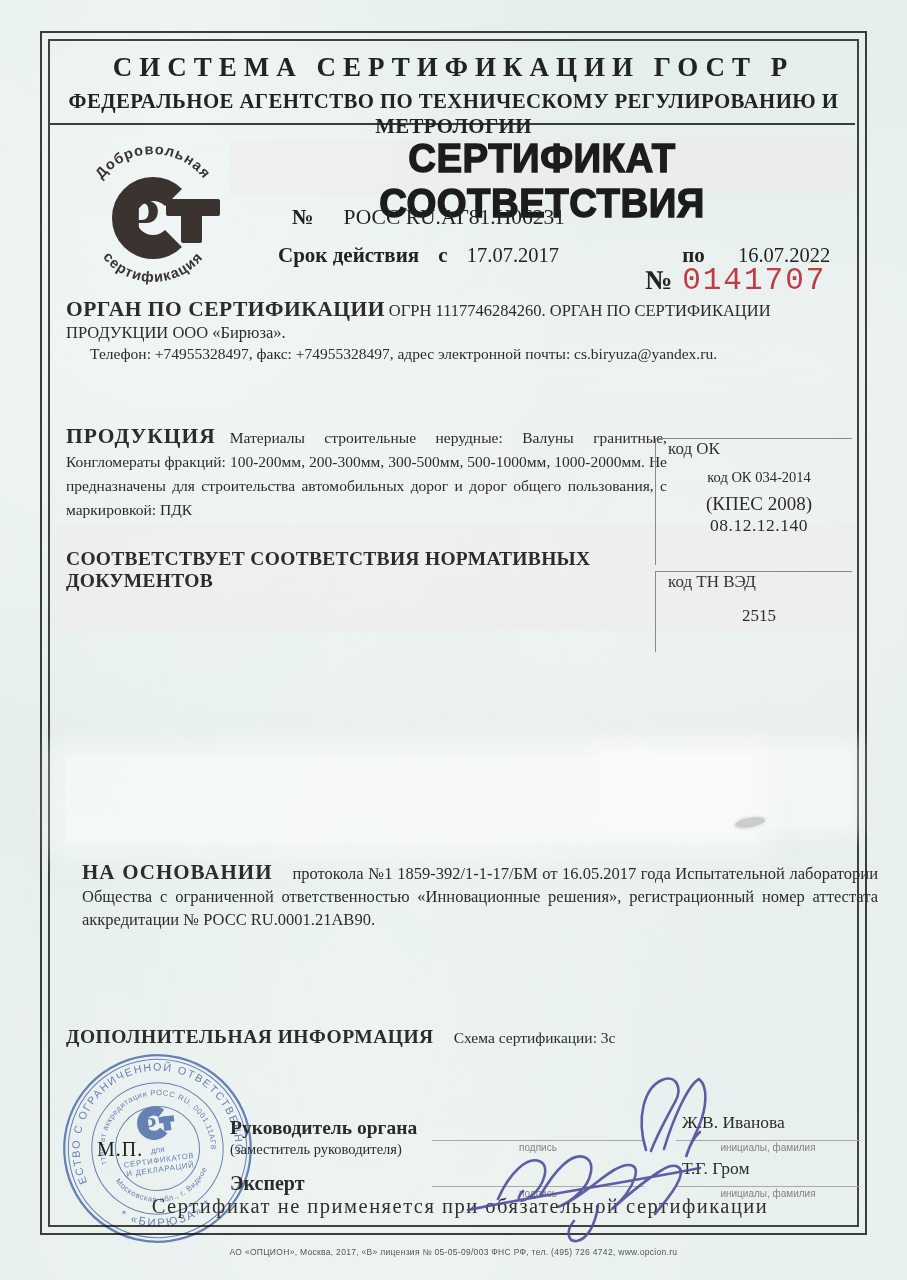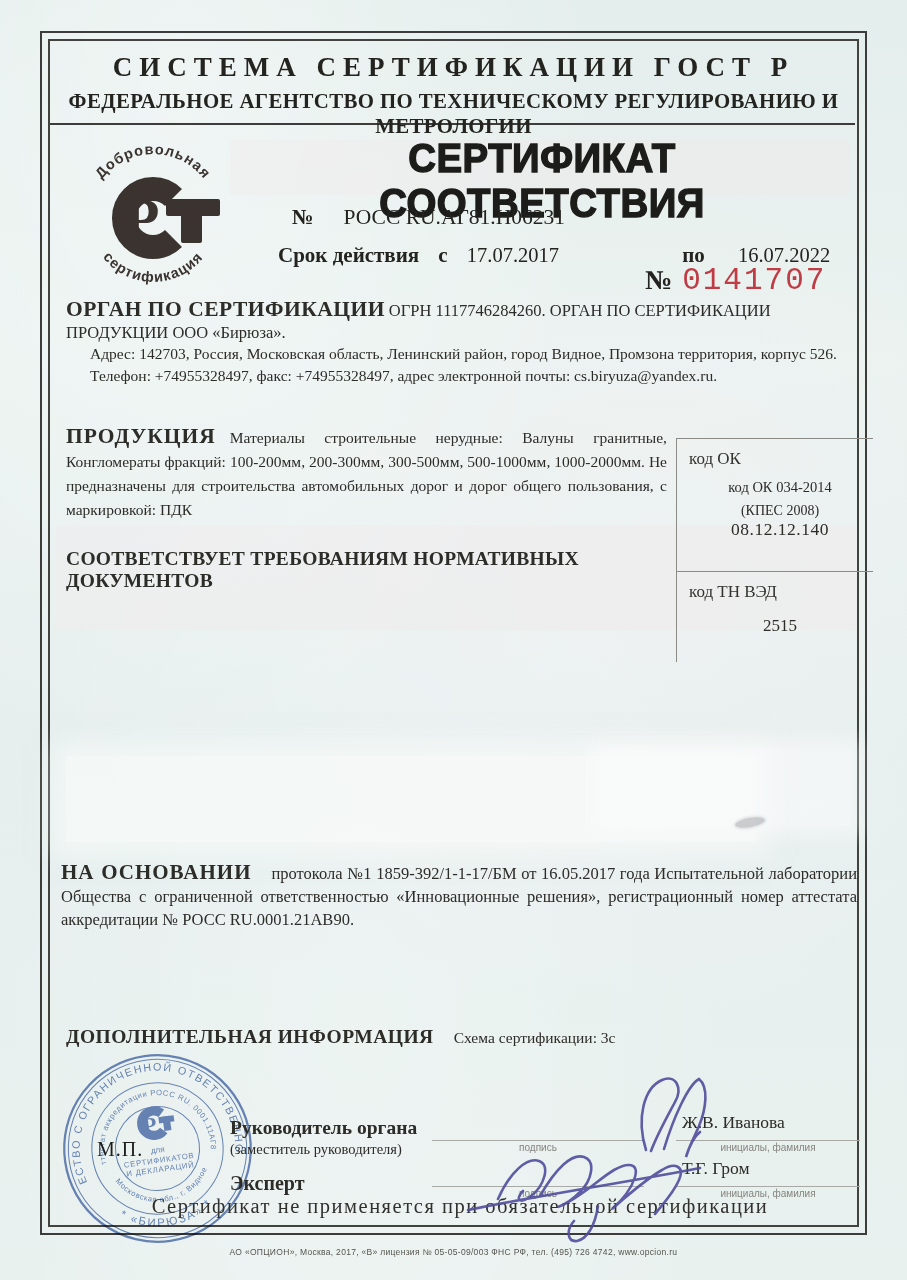--- a/index.html
+++ b/index.html
@@ -36,39 +36,39 @@
   .blank-digits{font-family:"Liberation Mono",monospace;font-size:31px;letter-spacing:2px;}
   
   .org{left:66px;top:299px;width:794px;font-size:15.5px;line-height:21.5px;}
   .org .h{font-weight:bold;font-size:21.5px;letter-spacing:.5px;}
   .org .inline{font-size:16.5px;}
   .org .ind{padding-left:24px;}
   
   .product{left:66px;top:424px;width:601px;text-align:justify;font-size:15.5px;line-height:24px;}
   .product .h{font-weight:bold;font-size:21.5px;letter-spacing:1px;margin-right:14px;}
   
-  .codebox{left:676px;width:182px;border-top:1.5px solid #8a8a86;border-left:1.5px solid #8a8a86;padding:10px 2px 8px 12px;}
+  .codebox{left:655px;width:182px;border-top:1.5px solid #8a8a86;border-left:1.5px solid #8a8a86;padding:0 2px 8px 12px;}
   .codebox .lbl{font-size:17px;color:#33332f;}
   .cbody{text-align:center;}
   .code-ok{top:438px;height:118px;}
   .code-ok .l1{font-size:14.5px;margin-top:10px;}
-  .code-ok .l2{font-size:14px;margin-top:7px;}
+  .code-ok .l2{font-size:19px;margin-top:7px;}
   .code-ok .val{font-size:17.5px;letter-spacing:.5px;}
   .code-tnved{top:571px;height:72px;}
   .code-tnved .val{font-size:17px;margin-top:14px;}
   
   .conforms{left:66px;top:548px;width:600px;}
   .conforms .h{font-weight:bold;font-size:19.5px;letter-spacing:.3px;}
   .conforms .t{font-size:15.5px;margin-top:4px;}
   
   .patch1{left:66px;top:756px;width:690px;height:86px;background:rgba(252,253,252,.6);box-shadow:0 0 20px 14px rgba(252,253,252,.5);}
   .patch2{left:600px;top:750px;width:250px;height:76px;background:rgba(252,252,253,.55);box-shadow:0 0 16px 10px rgba(252,252,253,.45);}
   .smudge{left:735px;top:818px;width:30px;height:9px;background:rgba(125,130,133,.38);border-radius:50%;transform:rotate(-10deg);box-shadow:0 0 3px 1px rgba(125,130,133,.28);}
   
-  .basis{left:61px;top:861px;width:796px;text-align:justify;font-size:16.5px;line-height:23px;}
+  .basis{left:82px;top:861px;width:796px;text-align:justify;font-size:16.5px;line-height:23px;}
   .basis .h{font-weight:bold;font-size:21px;letter-spacing:1px;margin-right:20px;}
   
   .additional{left:66px;top:1026px;width:700px;}
   .additional .h{font-weight:bold;font-size:19.5px;letter-spacing:.5px;}
   .additional .t{font-size:15.5px;margin-left:20px;}
   
   .lab-head{left:230px;top:1117px;font-weight:bold;font-size:19.5px;}
   .lab-sub{left:230px;top:1141px;font-size:14.5px;}
   .lab-expert{left:230px;top:1172px;font-weight:bold;font-size:20px;}
   .sigline{border-top:1.2px solid #a9a9a5;}
@@ -135,39 +135,38 @@
   <b class="po">по</b>
   <span class="d2">16.07.2022</span>
 </div>
 <div class="abs blank-row">
   <span class="no">№</span>
   <span class="blank-digits" style="color:#c03c45;">0141707</span>
 </div>
 
 <div class="abs org">
   <div><span class="h">ОРГАН ПО СЕРТИФИКАЦИИ</span> <span class="inline">ОГРН 1117746284260. ОРГАН ПО СЕРТИФИКАЦИИ ПРОДУКЦИИ ООО «Бирюза».</span></div>
-  <div class="ind">Адрес: 142703, Россия, Московская область, Ленинский район, город Видное, Промзона территория, корпус 526.</div>
   <div class="ind">Телефон: +74955328497, факс: +74955328497, адрес электронной почты: cs.biryuza@yandex.ru.</div>
 </div>
 
 <div class="abs product">
   <span class="h">ПРОДУКЦИЯ</span><span>Материалы строительные нерудные: Валуны гранитные, Конгломераты фракций: 100-200мм, 200-300мм, 300-500мм, 500-1000мм, 1000-2000мм. Не предназначены для строительства автомобильных дорог и дорог общего пользования, с маркировкой: ПДК</span>
 </div>
 
 <div class="abs codebox code-ok">
   <div class="lbl">код ОК</div>
   <div class="cbody">
     <div class="l1">код ОК 034-2014</div>
     <div class="l2">(КПЕС 2008)</div>
     <div class="val">08.12.12.140</div>
   </div>
 </div>
 
 <div class="abs conforms">
-  <div class="h">СООТВЕТСТВУЕТ ТРЕБОВАНИЯМ НОРМАТИВНЫХ ДОКУМЕНТОВ</div>
+  <div class="h">СООТВЕТСТВУЕТ СООТВЕТСТВИЯ НОРМАТИВНЫХ ДОКУМЕНТОВ</div>
 </div>
 
 <div class="abs codebox code-tnved">
   <div class="lbl">код ТН ВЭД</div>
   <div class="cbody">
       <div class="val">2515</div>
     </div>
 </div>
 
 <div class="abs patch1"></div>

